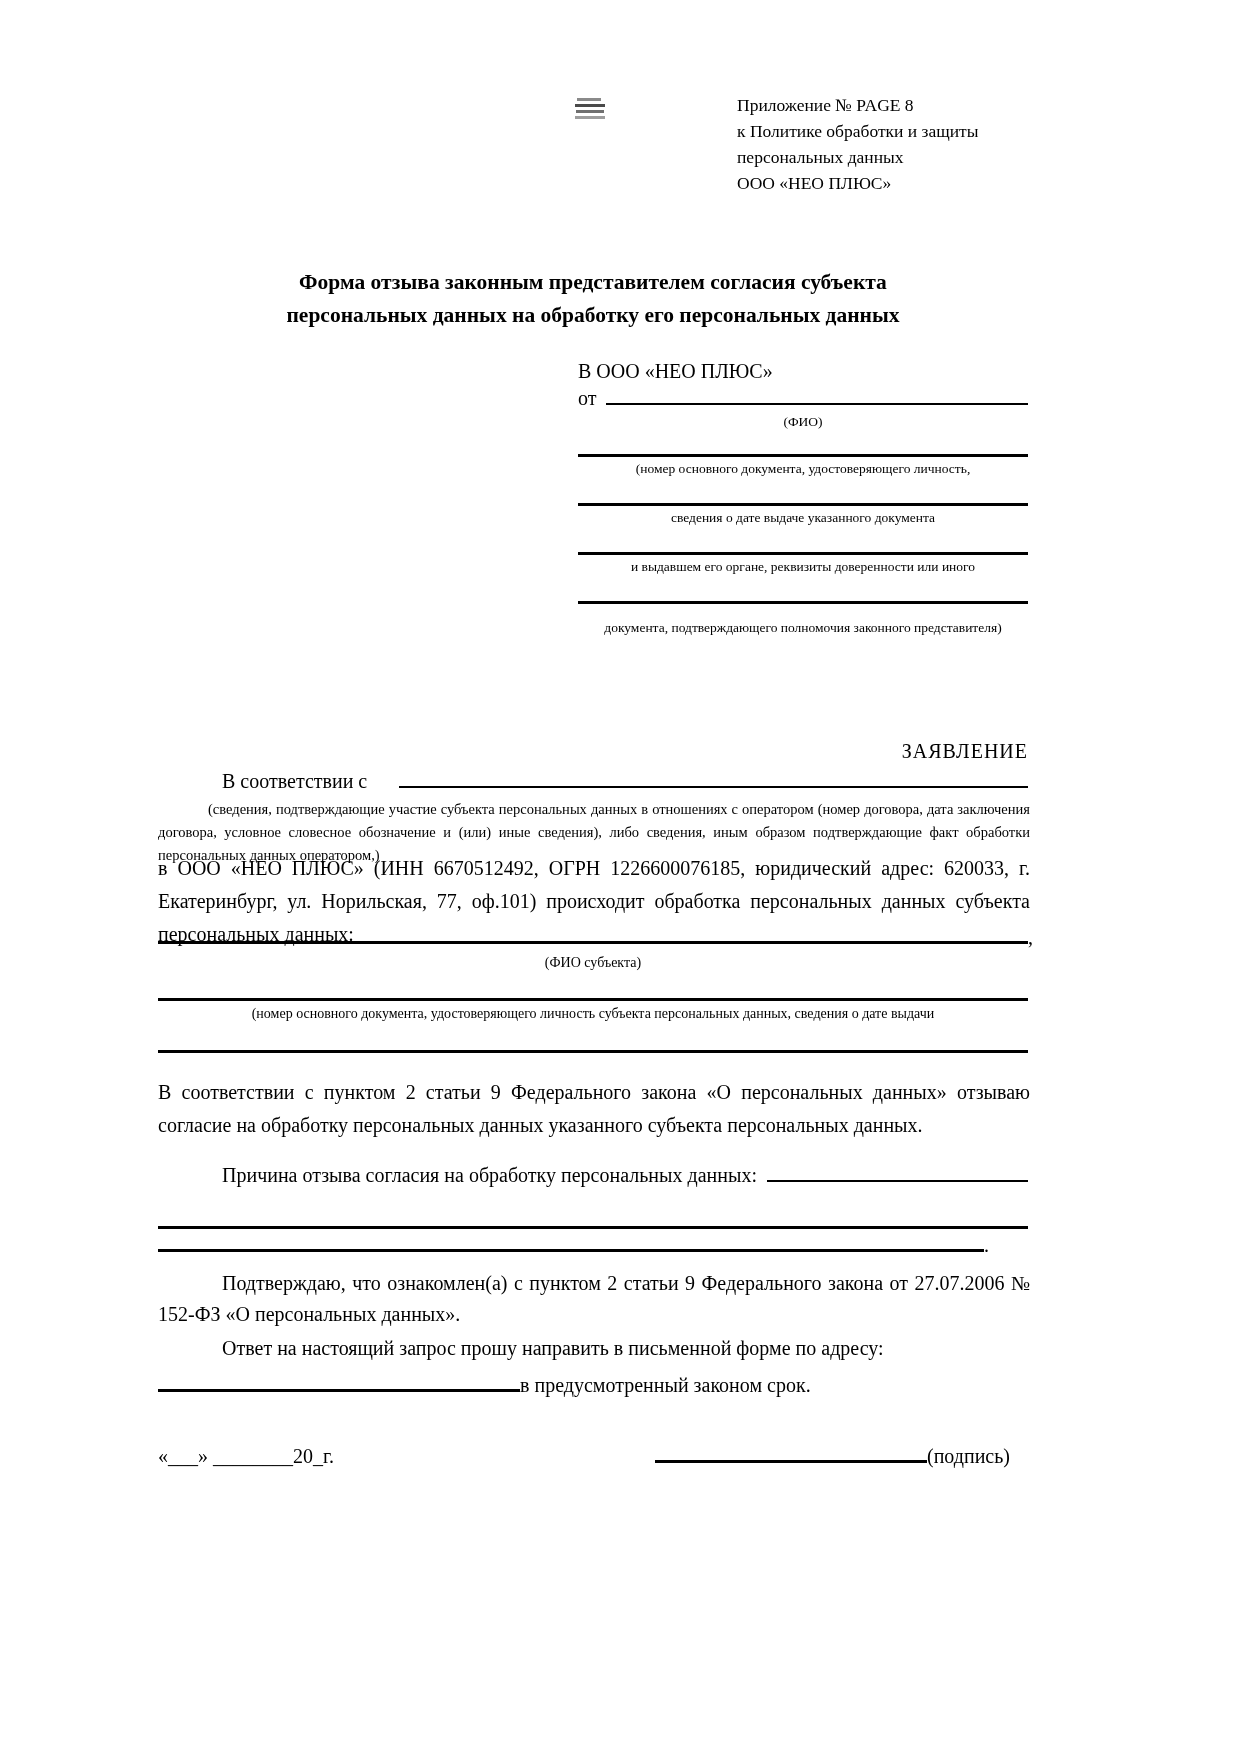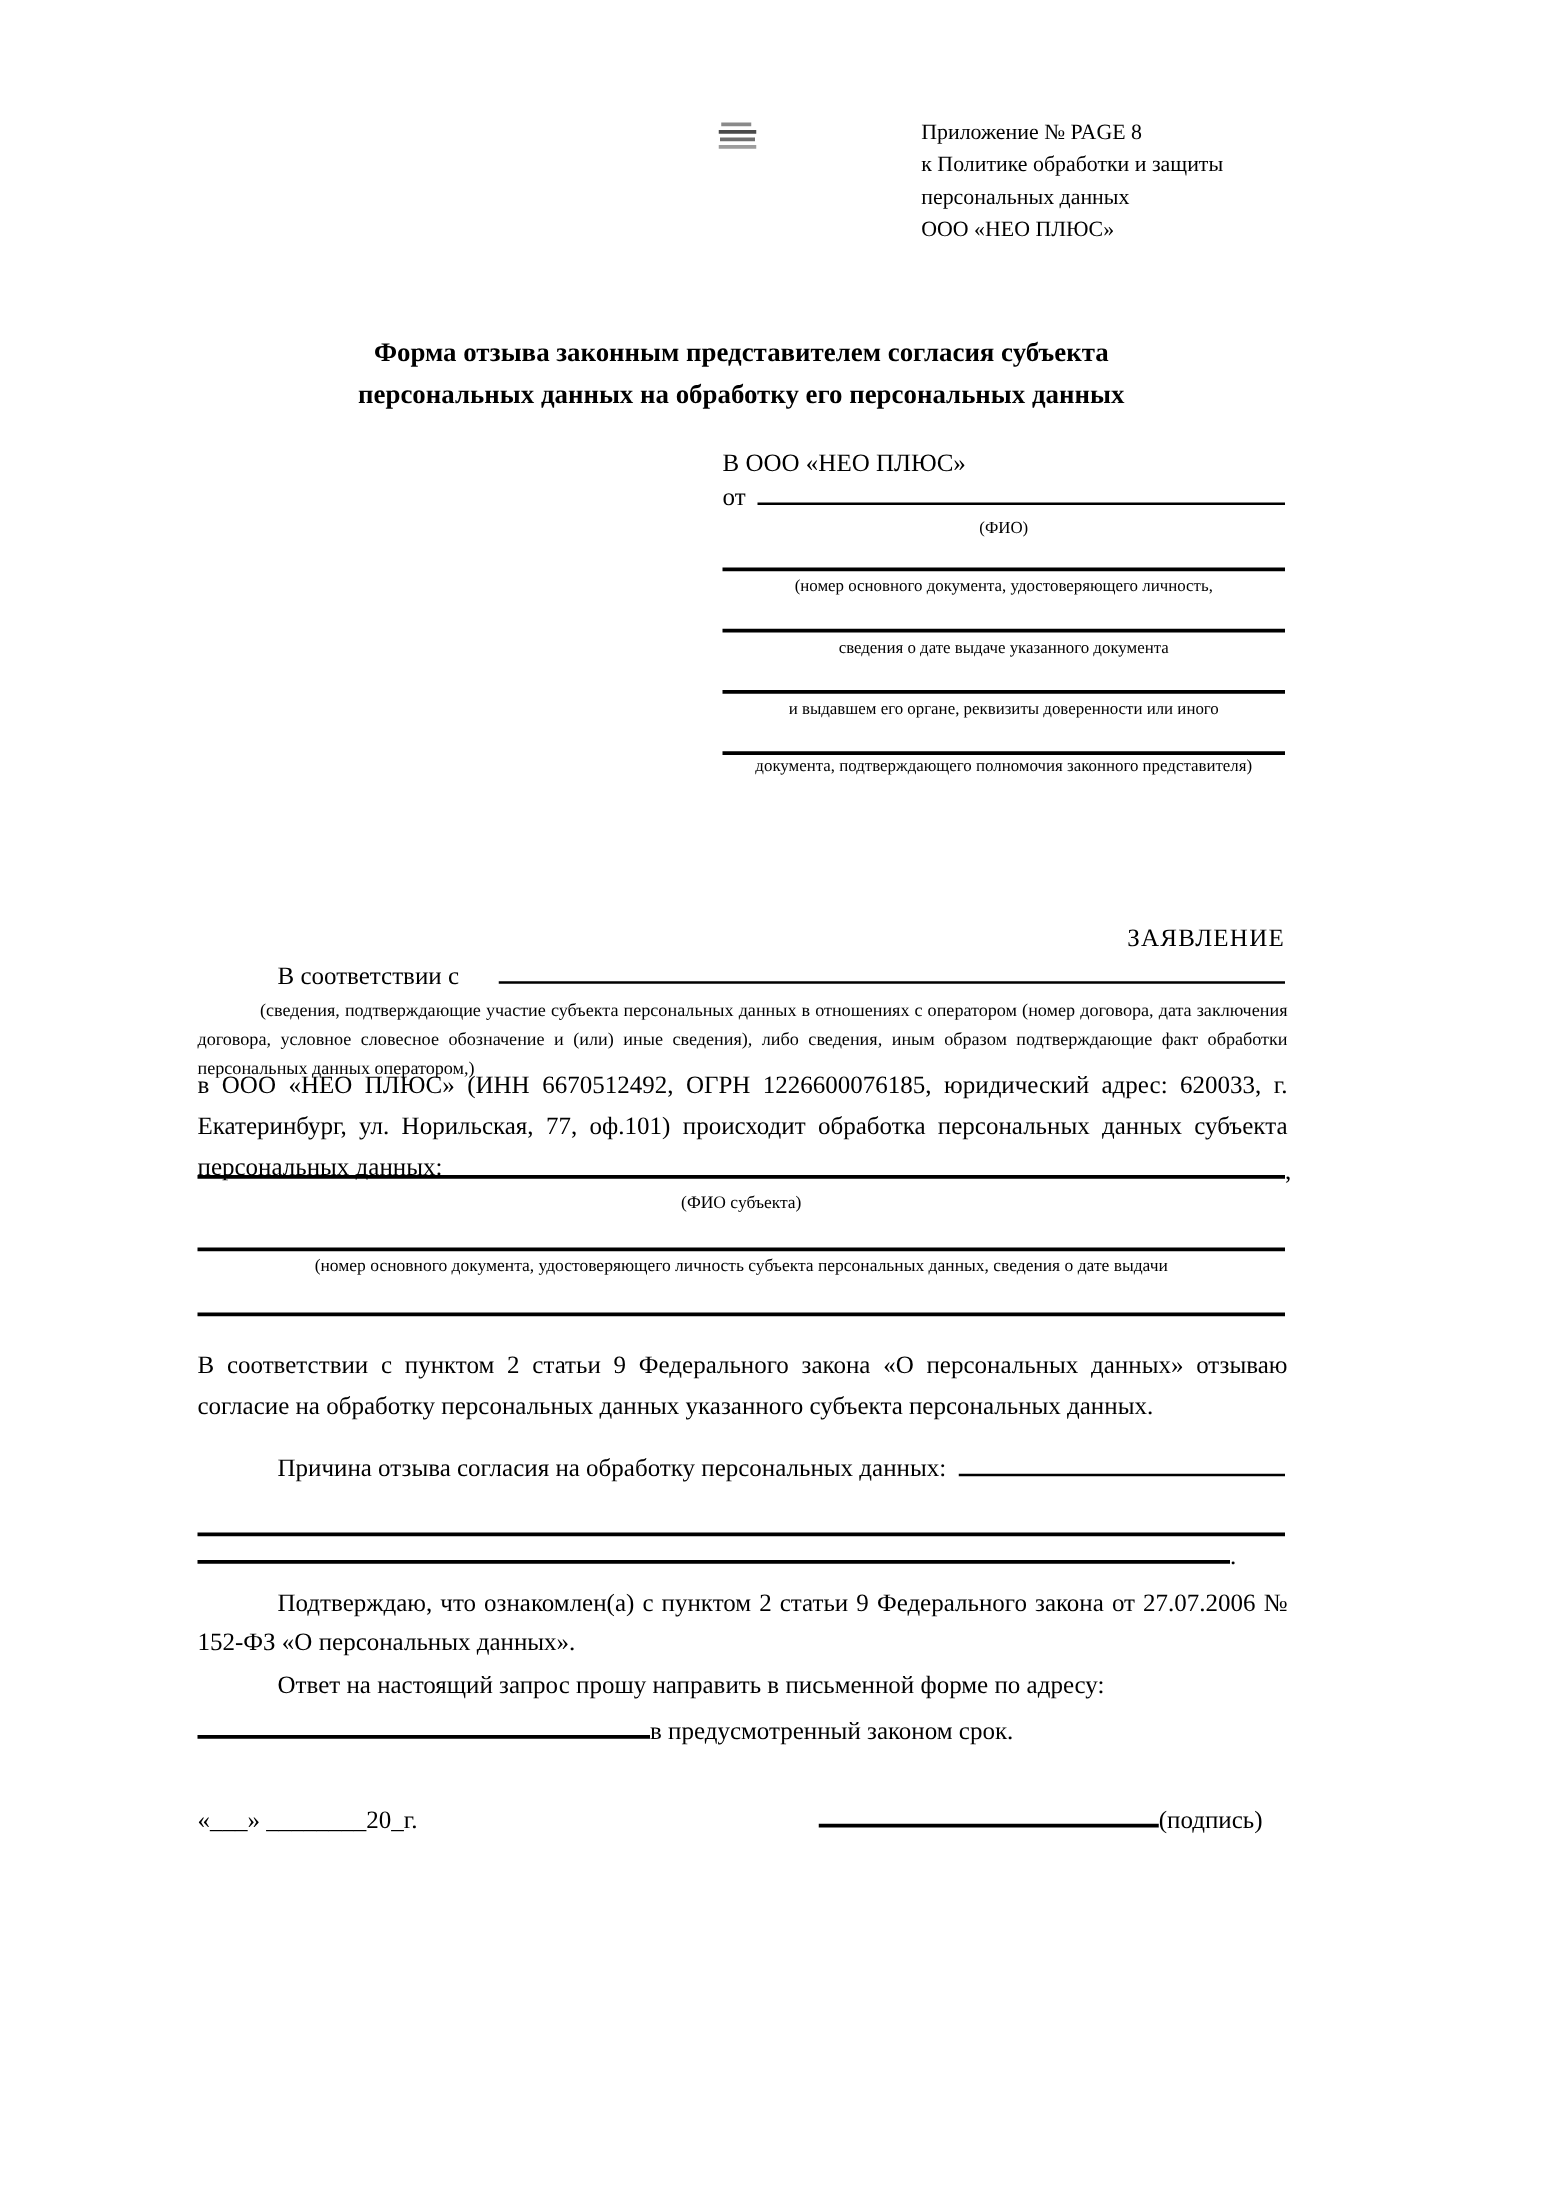--- a/index.html
+++ b/index.html
@@ -79,21 +79,21 @@
     <div class="stline" style="margin-top:24px;"></div>
     <div class="cap" style="margin-top:3px;">(номер основного документа, удостоверяющего личность,</div>
 
     <div class="stline" style="margin-top:26px;"></div>
     <div class="cap" style="margin-top:3px;">сведения о дате выдаче указанного документа</div>
 
     <div class="stline" style="margin-top:26px;"></div>
     <div class="cap" style="margin-top:3px;">и выдавшем его органе, реквизиты доверенности или иного</div>
 
     <div class="stline" style="margin-top:26px;"></div>
-    <div class="cap" style="margin-top:0;">документа, подтверждающего полномочия законного представителя)</div>
+    <div class="cap" style="margin-top:15px;">документа, подтверждающего полномочия законного представителя)</div>
   </div>
 
   <div class="abs heading" style="left:158px; top:740px;">ЗАЯВЛЕНИЕ</div>
 
   <div class="abs row" style="left:158px; top:770px; width:870px;gap:12px;">
     <span class="nowrap" style="margin-left:64px;">В соответствии с</span>
     <span style="width:8px;"></span>
     <div class="line" style="flex:1; height:2px; background:#000;"></div>
   </div>
 

